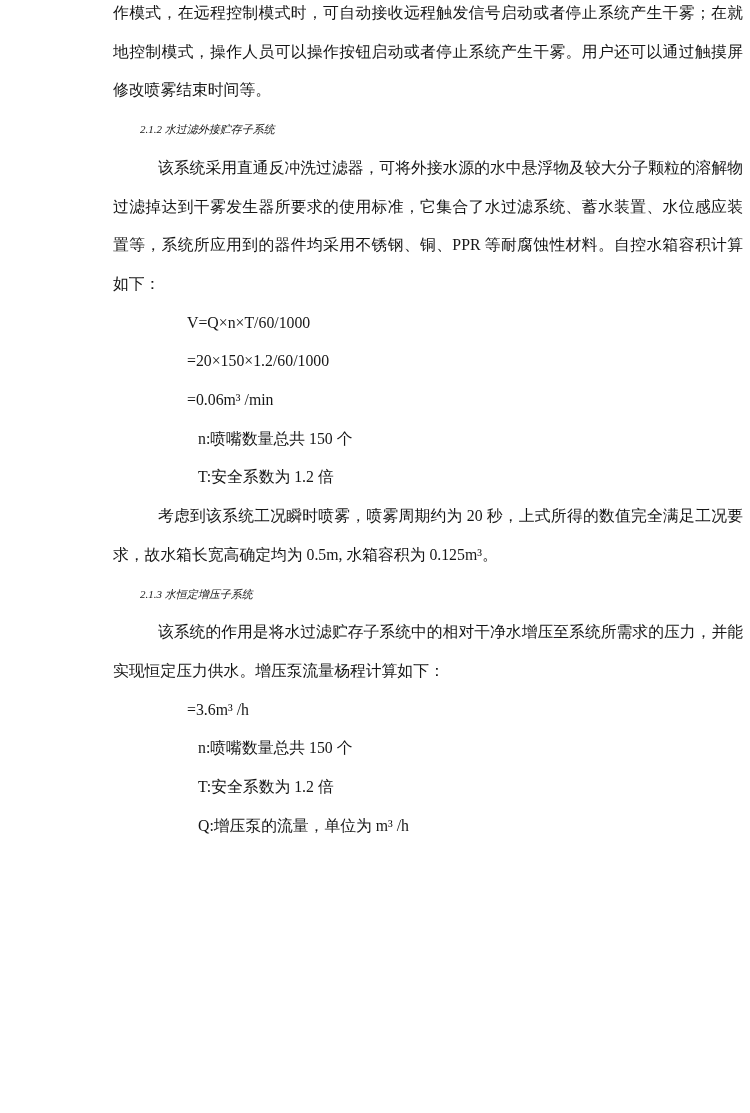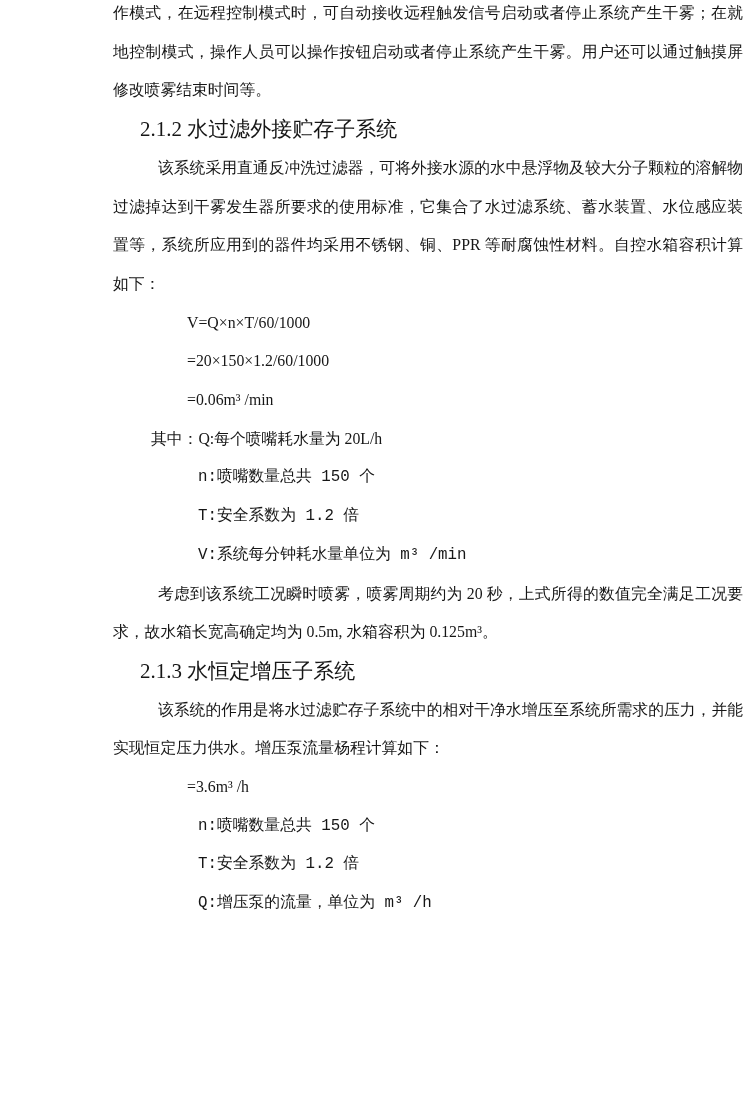--- a/index.html
+++ b/index.html
@@ -27,60 +27,58 @@
     margin: 0;
     text-align: justify;
     text-justify: inter-character;
   }
   .para.indent {
     text-indent: 45px;
   }
   .heading {
     margin: 0;
     padding-left: 27px;
-    font-size: 21px;
+    font-size: 11px;
     font-weight: 400;
+    font-style: italic;
   }
   .formula {
     margin: 0;
     padding-left: 74px;
     white-space: pre;
   }
   .where-row {
     margin: 0;
     padding-left: 38px;
     white-space: pre;
   }
   .def {
     margin: 0;
     padding-left: 85px;
     white-space: pre;
-    font-family: Liberation Mono, monospace;
   }
 </style>
 </head>
 <body>
 
 <div class="page">
   <div class="doc">
 
     <p class="para">作模式，在远程控制模式时，可自动接收远程触发信号启动或者停止系统产生干雾；在就地控制模式，操作人员可以操作按钮启动或者停止系统产生干雾。用户还可以通过触摸屏修改喷雾结束时间等。</p>
 
     <p class="heading">2.1.2 水过滤外接贮存子系统</p>
 
     <p class="para indent">该系统采用直通反冲洗过滤器，可将外接水源的水中悬浮物及较大分子颗粒的溶解物过滤掉达到干雾发生器所要求的使用标准，它集合了水过滤系统、蓄水装置、水位感应装置等，系统所应用到的器件均采用不锈钢、铜、PPR 等耐腐蚀性材料。自控水箱容积计算如下：</p>
 
     <p class="formula">V=Q×n×T/60/1000</p>
     <p class="formula">=20×150×1.2/60/1000</p>
     <p class="formula">=0.06m³ /min</p>
 
-    <p class="where-row"><span>其中：</span><span>Q:每个喷嘴耗水量为 20L/h</span></p>
     <p class="def">n:喷嘴数量总共 150 个</p>
     <p class="def">T:安全系数为 1.2 倍</p>
-    <p class="def">V:系统每分钟耗水量单位为 m³ /min</p>
 
     <p class="para indent">考虑到该系统工况瞬时喷雾，喷雾周期约为 20 秒，上式所得的数值完全满足工况要求，故水箱长宽高确定均为 0.5m, 水箱容积为 0.125m³。</p>
 
     <p class="heading">2.1.3 水恒定增压子系统</p>
 
     <p class="para indent">该系统的作用是将水过滤贮存子系统中的相对干净水增压至系统所需求的压力，并能实现恒定压力供水。增压泵流量杨程计算如下：</p>
 
     <p class="formula">=3.6m³ /h</p>
 
     <p class="def">n:喷嘴数量总共 150 个</p>

